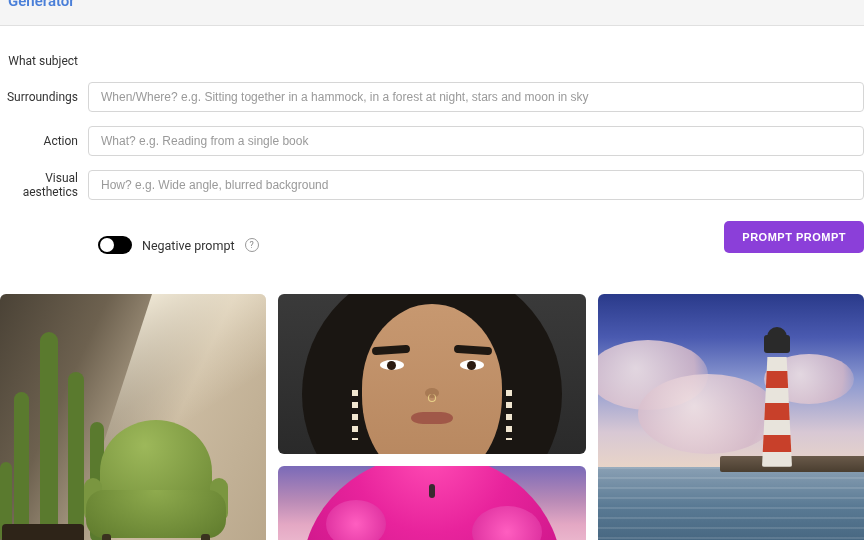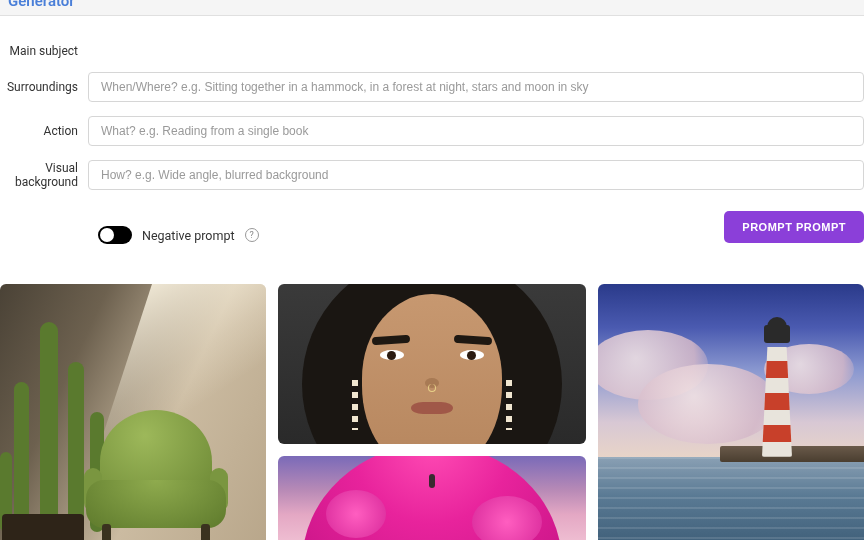--- a/index.html
+++ b/index.html
@@ -1,18 +1,18 @@
 <!DOCTYPE html>
 <html><head>
 <meta charset="utf-8">
 <style>
 * { margin: 0; padding: 0; box-sizing: border-box; }
 body { font-family: -apple-system, BlinkMacSystemFont, "Segoe UI", Roboto, Arial, sans-serif; background: #fff; width: 864px; height: 540px; overflow: hidden; }
 
-.topbar { height: 16px; background: #f5f5f5; border-bottom: 1px solid #e0e0e0; display: flex; align-items: flex-start; padding: 0 8px; }
+.topbar { height: 26px; background: #f5f5f5; border-bottom: 1px solid #e0e0e0; display: flex; align-items: flex-start; padding: 0 8px; }
 .logo-fragment { color: #4a7fd8; font-weight: 600; font-size: 15px; position: relative; top: -8px; }
 
 .form-area { padding: 28px 0 14px 0; }
 .form-row { display: flex; align-items: center; margin-bottom: 14px; }
 .form-label { width: 88px; text-align: right; font-size: 12px; color: #333; padding-right: 10px; flex-shrink: 0; }
 .form-input { flex: 1; height: 30px; border: 1px solid #d6d6d6; border-radius: 4px; padding: 0 12px; font-size: 12px; color: #333; background: #fff; outline: none; }
 .form-input::placeholder { color: #9a9a9a; }
 
 .controls-row { display: flex; align-items: center; justify-content: space-between; padding: 6px 0 6px 98px; }
 .neg-group { display: flex; align-items: center; gap: 10px; margin-top: 16px; }
@@ -96,35 +96,35 @@
 </head>
 <body>
 
 <div class="topbar">
   <span class="logo-fragment">Generator</span>
 </div>
 
 <div class="form-area">
 
   <div class="form-row">
-    <label class="form-label">Main subject</label>
+    <label class="form-label">What subject</label>
   </div>
 
   <div class="form-row">
     <label class="form-label">Surroundings</label>
     <input class="form-input" type="text" placeholder="When/Where? e.g. Sitting together in a hammock, in a forest at night, stars and moon in sky" style="">
   </div>
 
   <div class="form-row">
     <label class="form-label">Action</label>
     <input class="form-input" type="text" placeholder="What? e.g. Reading from a single book" style="">
   </div>
 
   <div class="form-row">
-    <label class="form-label">Visual background</label>
+    <label class="form-label">Visual aesthetics</label>
     <input class="form-input" type="text" placeholder="How? e.g. Wide angle, blurred background" style="">
   </div>
 
   <div class="controls-row">
     <div class="neg-group">
       <div class="toggle"></div>
       <span class="neg-label">Negative prompt</span>
       <span class="help-icon">?</span>
     </div>
     <button class="build-btn">PROMPT PROMPT</button>

